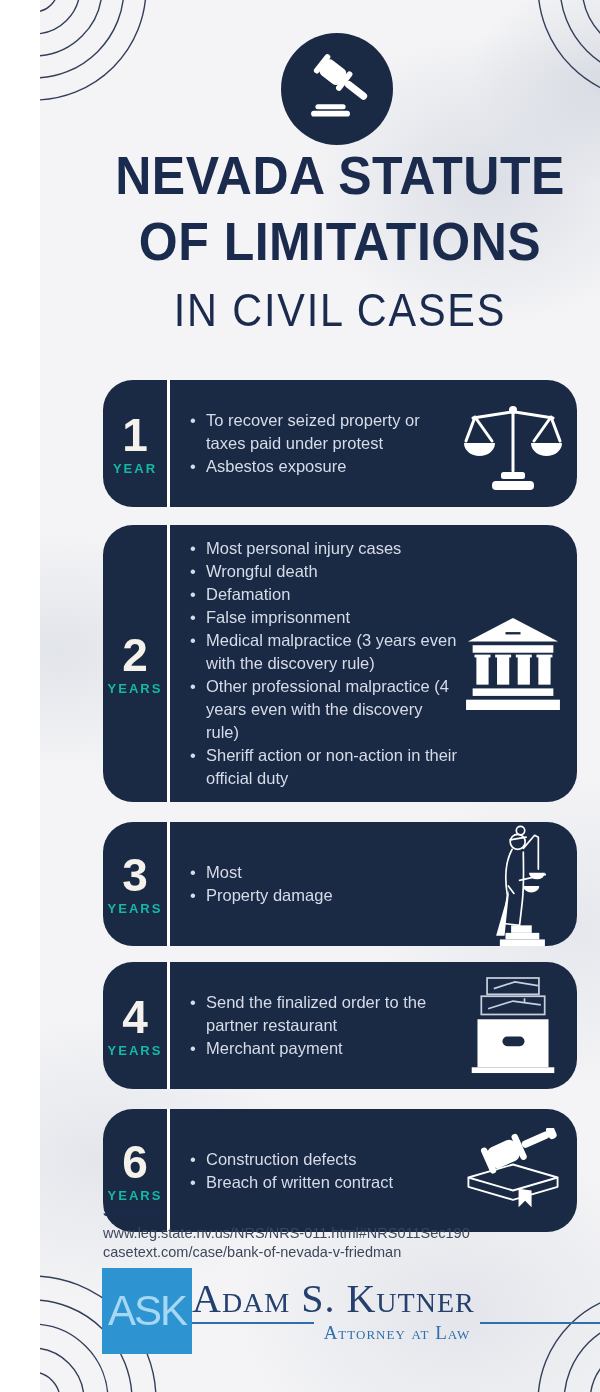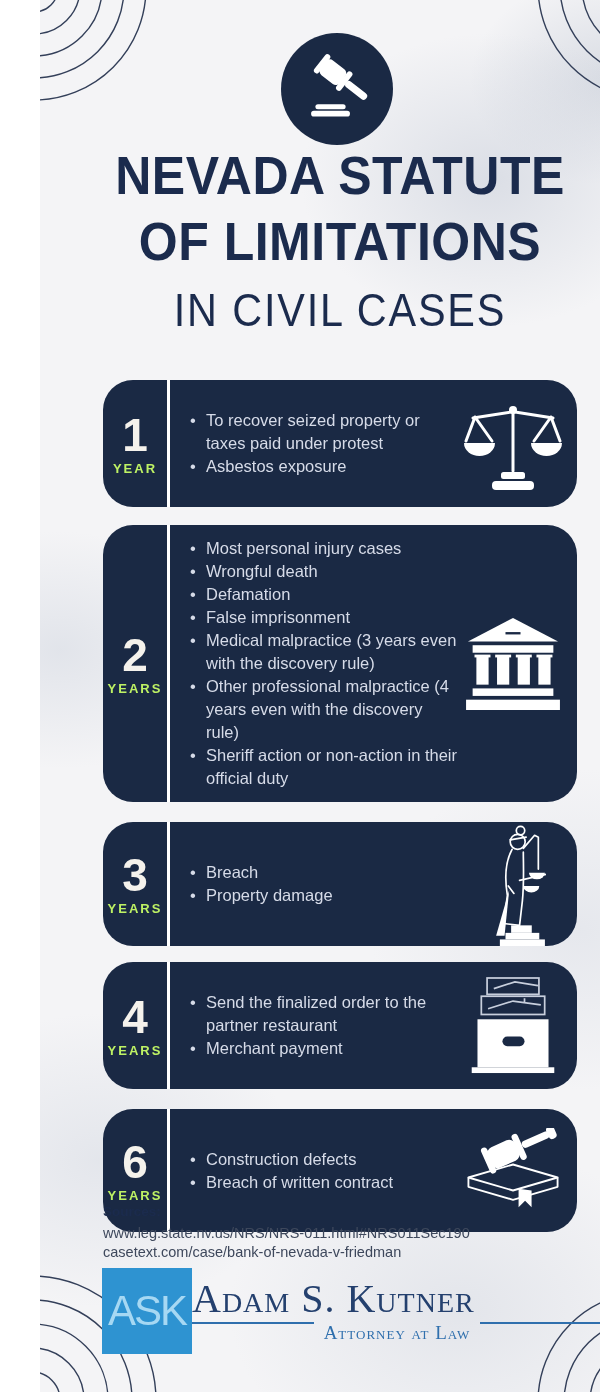--- a/index.html
+++ b/index.html
@@ -53,21 +53,21 @@
   .card:nth-child(1){min-height:127px;margin-bottom:18px;}
   .card:nth-child(2){min-height:223px;margin-bottom:20px;}
   .card:nth-child(3){min-height:124px;margin-bottom:16px;}
   .card:nth-child(4){min-height:127px;margin-bottom:20px;}
   .card:nth-child(5){min-height:123px;margin-bottom:0;}
   .num-col{
     flex:0 0 64px;display:flex;flex-direction:column;align-items:center;justify-content:center;
     border-right:3px solid #ffffff;padding:6px 0;
   }
   .num{font-size:46px;font-weight:800;color:#f5f2ec;line-height:1;}
-  .unit{font-size:13px;font-weight:700;letter-spacing:2px;color:#bef264;margin-top:3px;}
+  .unit{font-size:13px;font-weight:700;letter-spacing:2px;color:#14b8a6;margin-top:3px;}
   .items{
     list-style:none;margin:0;display:flex;flex-direction:column;justify-content:center;
     padding:12px 118px 12px 20px;flex:1;
     font-size:16.5px;line-height:23px;
   }
   .items li{display:flex;}
   .items .dot{flex:0 0 16px;color:#d6dbe8;}
   .card-icon{
     position:absolute;right:12px;top:50%;transform:translateY(-50%);
     width:104px;display:flex;justify-content:center;align-items:center;
@@ -236,21 +236,21 @@
   </div>
 
   <div class="card" data-name="limitation-card">
     <div class="num-col" data-name="card-number-column">
       <div class="num" data-name="card-number">3</div>
       <div class="unit" data-name="card-unit">YEARS</div>
     </div>
     <ul class="items" data-name="card-items">
           <li data-name="case-item">
             <span class="dot" data-name="bullet-icon">•</span>
-            <span data-name="case-item-text">Breach</span>
+            <span data-name="case-item-text">Most</span>
           </li>
           <li data-name="case-item">
             <span class="dot" data-name="bullet-icon">•</span>
             <span data-name="case-item-text">Property damage</span>
           </li>
         </ul>
     <div class="card-icon" data-name="lady-justice-icon">
   <svg width="66" height="122" viewBox="0 0 70 130" fill="none">
     <g stroke="#ffffff" stroke-width="1.8" stroke-linecap="round" stroke-linejoin="round">
       <circle cx="40" cy="19" r="8"></circle>

